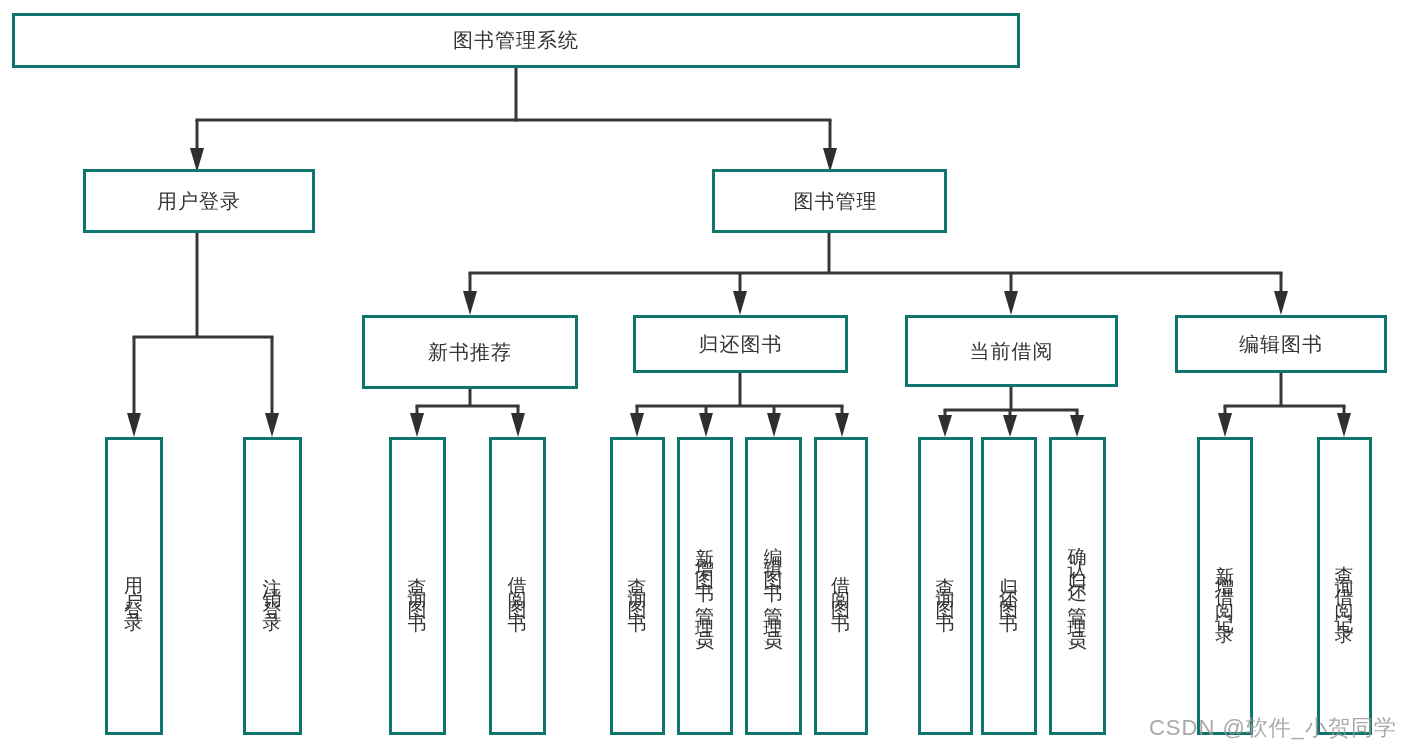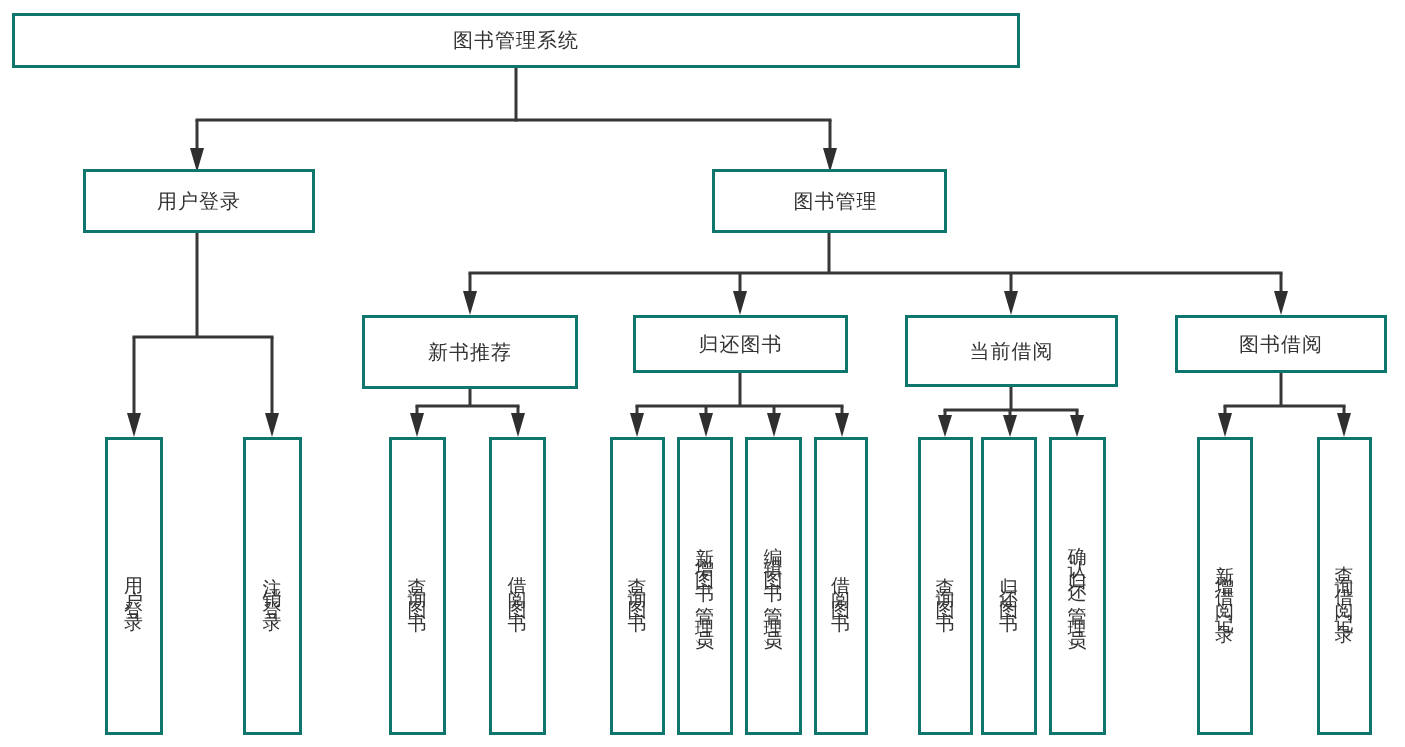--- a/index.html
+++ b/index.html
@@ -149,21 +149,21 @@
   <div class="node hnode" style="left:362px; top:315px; width:216px; height:74px;">
     <span class="label">新书推荐</span>
   </div>
   <div class="node hnode" style="left:633px; top:315px; width:215px; height:58px;">
     <span class="label">归还图书</span>
   </div>
   <div class="node hnode" style="left:905px; top:315px; width:213px; height:72px;">
     <span class="label">当前借阅</span>
   </div>
   <div class="node hnode" style="left:1175px; top:315px; width:212px; height:58px;">
-    <span class="label">图书借阅</span>
+    <span class="label">编辑图书</span>
   </div>
 
   <div class="node vnode" style="left:105px; top:437px; width:58px; height:298px;">
     <span class="label">用户登录</span>
   </div>
   <div class="node vnode" style="left:243px; top:437px; width:59px; height:298px;">
     <span class="label">注销登录</span>
   </div>
 
   <div class="node vnode" style="left:389px; top:437px; width:57px; height:298px;">
@@ -196,14 +196,15 @@
     <span class="label">确认归还（管理员）</span>
   </div>
 
   <div class="node vnode" style="left:1197px; top:437px; width:56px; height:298px;">
     <span class="label">新增借阅记录</span>
   </div>
   <div class="node vnode" style="left:1317px; top:437px; width:55px; height:298px;">
     <span class="label">查询借阅记录</span>
   </div>
 
+  <div class="watermark">CSDN @软件_小贺同学</div>
 
 </div>
 
 </body></html>

